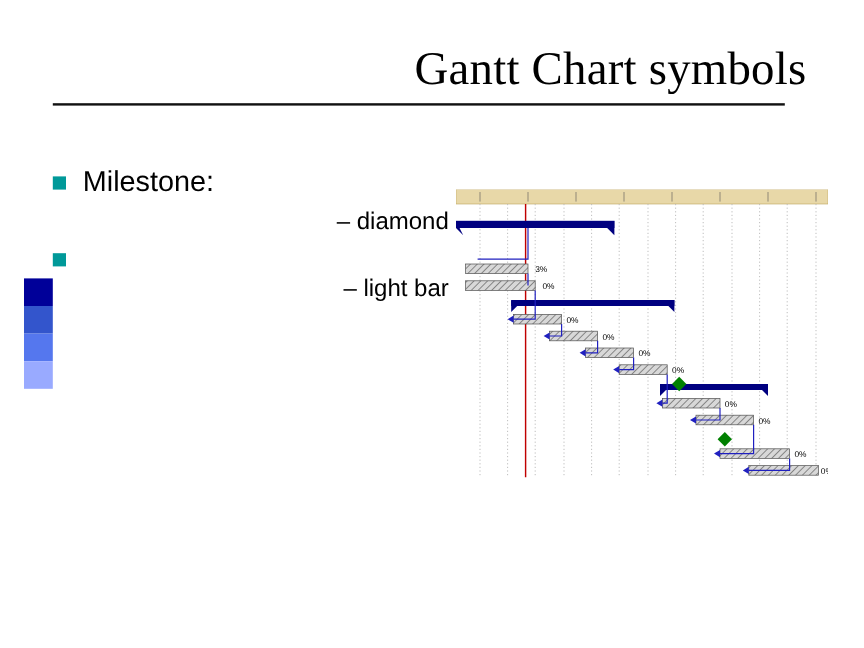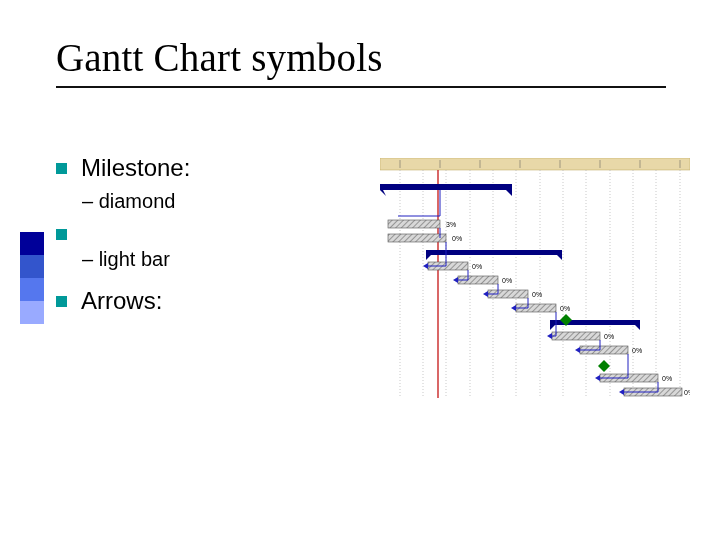--- a/index.html
+++ b/index.html
@@ -10,21 +10,22 @@
     background: #ffffff;
     font-family: "Times New Roman", Times, serif;
     color: #000;
     overflow: hidden;
   }
   .slide {
     position: relative;
     width: 720px;
     height: 392px;
     box-sizing: border-box;
-    padding: 35px 48px 30px 56px;
+    padding: 35px 48px 30px 44px;
+    text-align: right;
   }
   .accent-strip {
     position: absolute;
     left: 20px;
     top: 232px;
     width: 24px;
     height: 92px;
     display: flex;
     flex-direction: column;
   }
@@ -52,21 +53,20 @@
     font-family: Arial, Helvetica, sans-serif;
   }
   .item {
     margin-bottom: 14px;
   }
   .item-head {
     display: flex;
     align-items: center;
     font-size: 24px;
     color: #000;
-    margin-top: 16px;
   }
   .bullet {
     width: 11px;
     height: 11px;
     background: #009999;
     margin-right: 14px;
     flex: 0 0 auto;
   }
   .item-sub {
     font-size: 20px;
@@ -115,24 +115,20 @@
       </div>
 
       <div class="item">
         <div class="item-head">
           <span class="bullet"></span>
         </div>
         <div class="item-sub">– light bar</div>
       </div>
 
       <div class="item">
-        <div class="item-head">
-          <span class="bullet"></span>
-          <span>Arrows:</span>
-        </div>
       </div>
 
     </div>
 
     <div class="right-col">
       <svg viewBox="0 0 310 240">
 
         <rect x="0" y="0" width="310" height="12" fill="#e8d8a8" stroke="#bba45a" stroke-width="0.5"></rect>
 
         <g stroke="#555" stroke-width="0.5">

